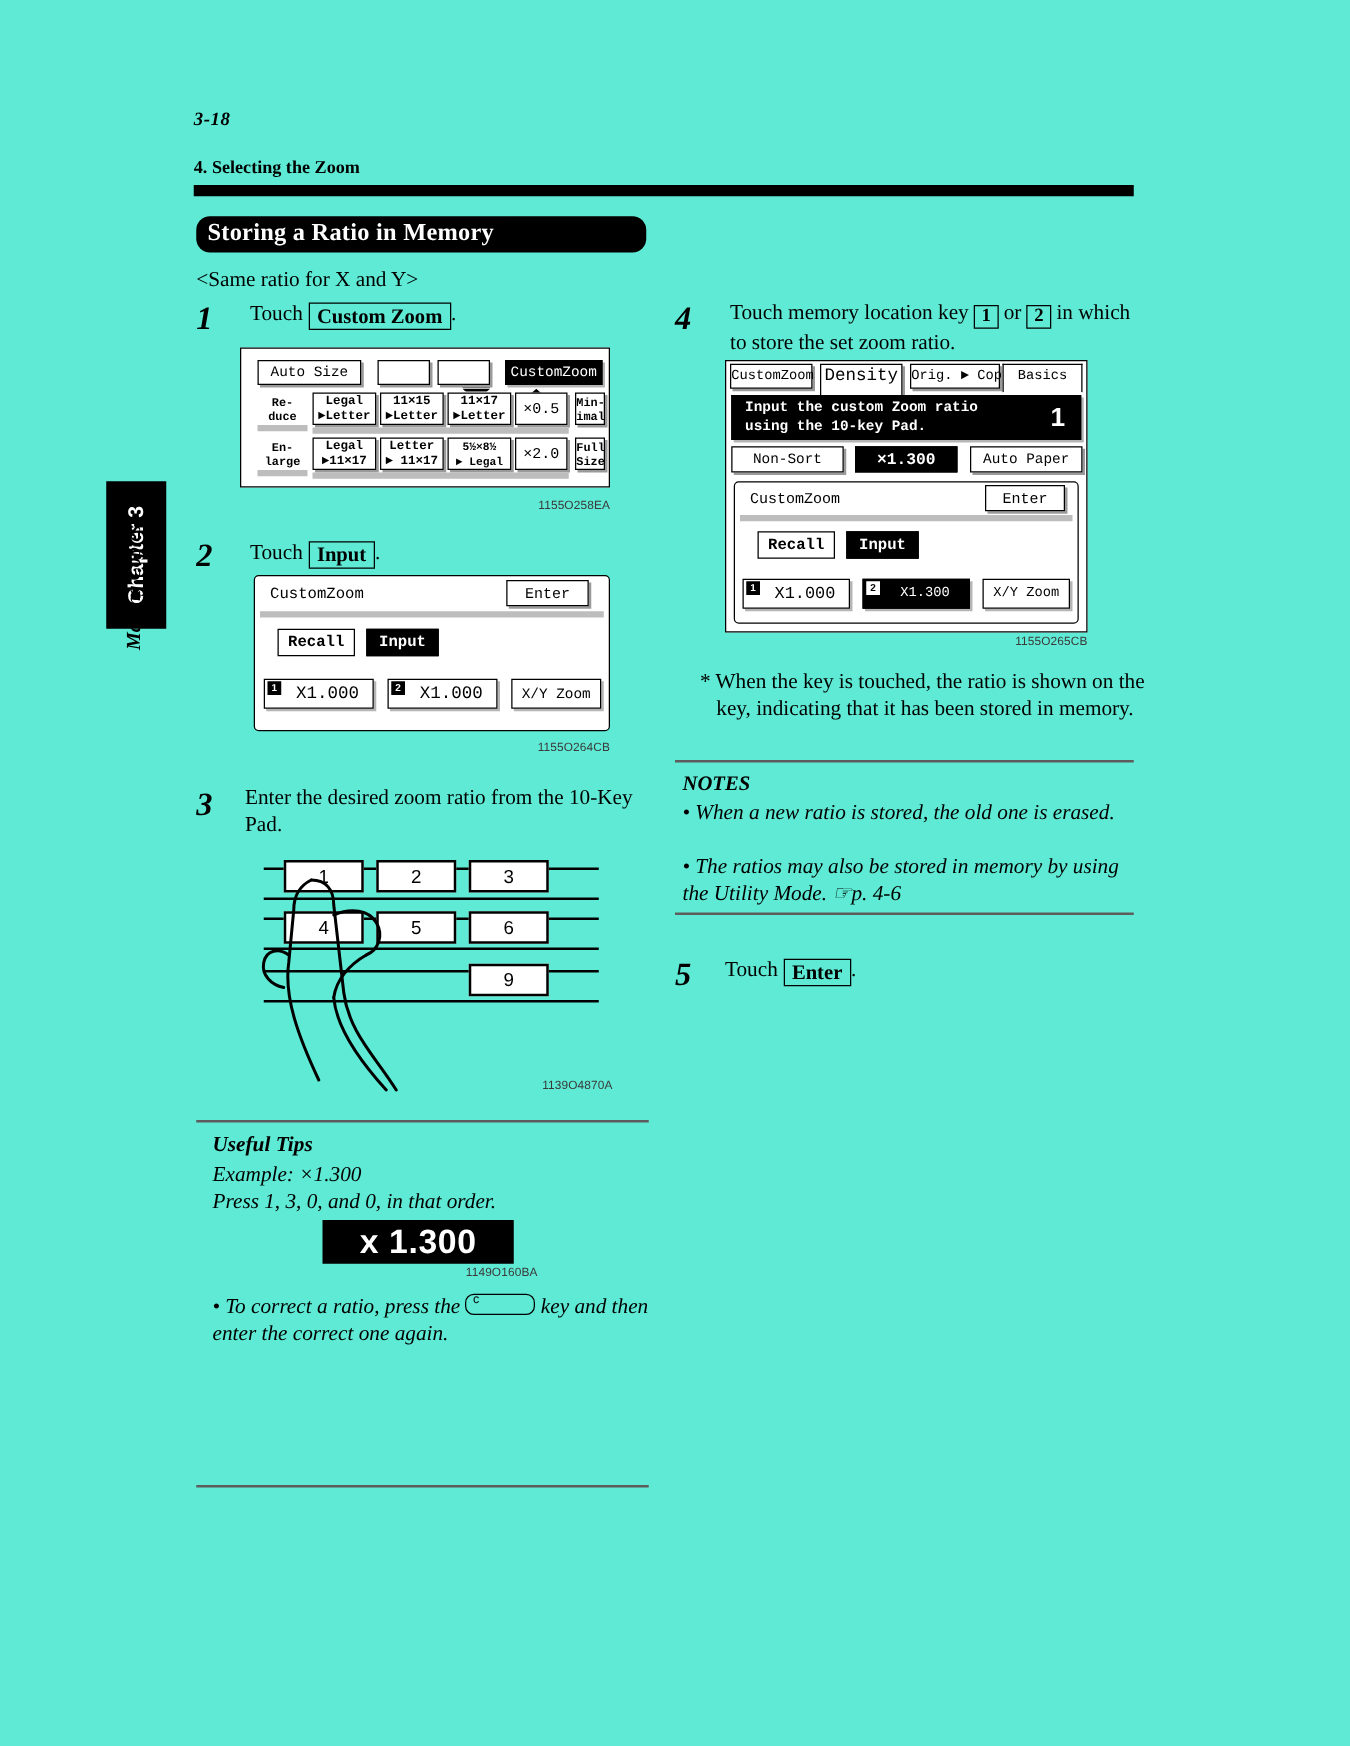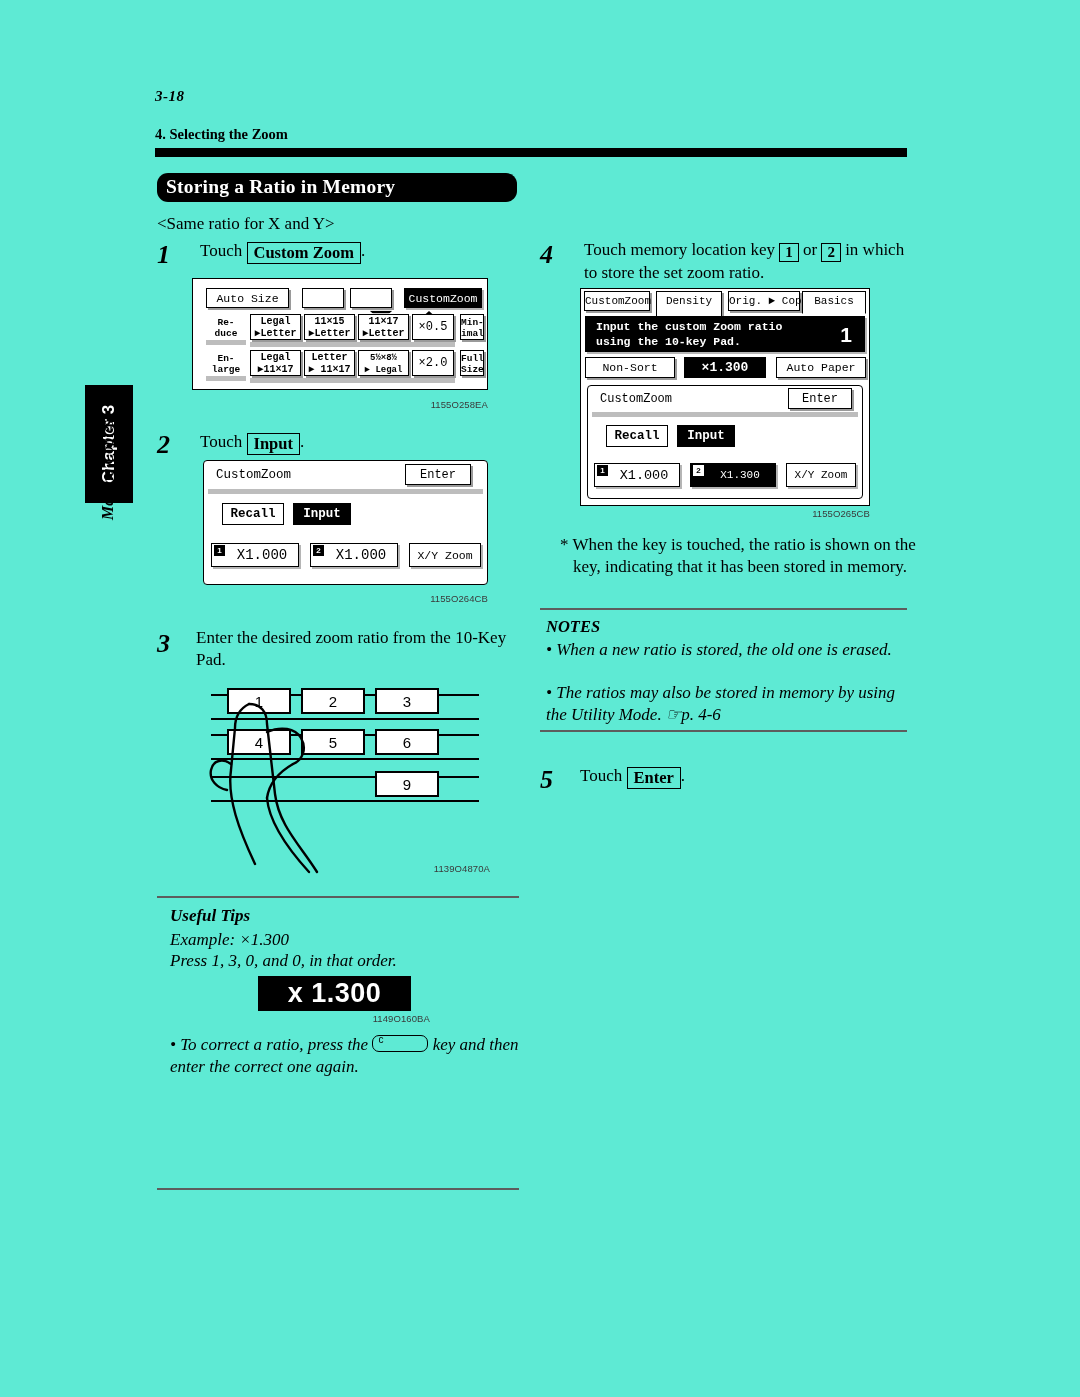--- a/index.html
+++ b/index.html
@@ -246,21 +246,21 @@
     <span>or</span>
     <span class="keybox sm">2</span>
     <span>in</span>
     <span>which to store the set zoom ratio.</span>
   </div>
 
   <div class="fig" style="left:580px;top:288px;width:290px;height:218px;">
     <div class="lcd" style="left:0;top:0;width:290px;height:218px;"></div>
 
     <div class="lk sh" style="left:4px;top:3px;width:66px;height:20px;font-size:11px;line-height:19px;">CustomZoom</div>
-    <div class="lk sh" style="left:76px;top:3px;width:66px;height:36px;font-size:11px;line-height:19px;">Density</div>
+    <div class="lk sh" style="left:76px;top:3px;width:66px;height:36px;font-size:14px;line-height:19px;">Density</div>
     <div class="lk sh" style="left:148px;top:3px;width:72px;height:20px;font-size:11px;line-height:19px;">Orig. ► Copy</div>
     <div class="lk" style="left:222px;top:3px;width:64px;height:23px;font-size:11px;line-height:19px;border-bottom-color:#fff;">Basics</div>
 
     <div class="lk inv dot" style="left:5px;top:28px;width:280px;height:36px;text-align:left;">
       <div style="position:absolute;left:10px;top:2px;font-size:11.5px;font-weight:bold;line-height:15px;">Input the custom Zoom ratio</div>
       <div style="position:absolute;left:10px;top:17px;font-size:11.5px;font-weight:bold;line-height:15px;">using the 10-key Pad.</div>
       <div style="position:absolute;right:12px;top:6px;font-family:'Liberation Sans',sans-serif;font-size:21px;font-weight:bold;line-height:24px;">1</div>
     </div>
 
     <div class="lk sh" style="left:5px;top:69px;width:90px;height:21px;font-size:11.5px;line-height:20px;">Non-Sort</div>

